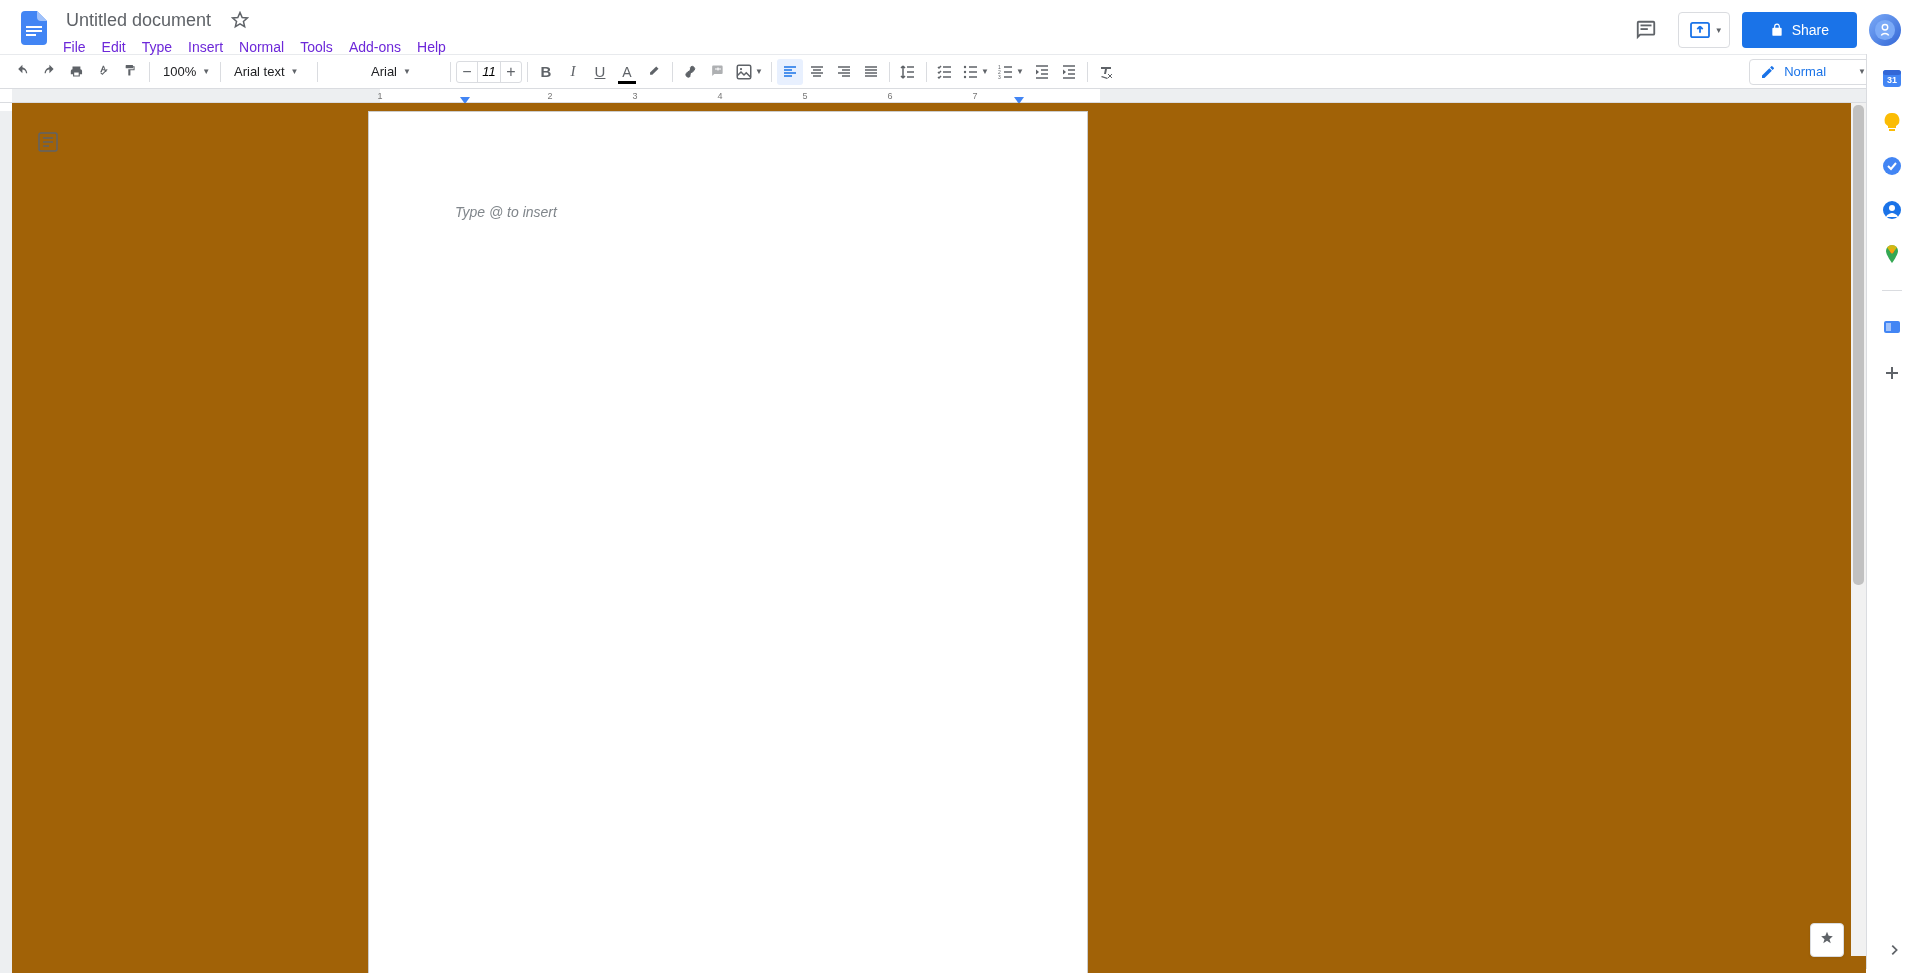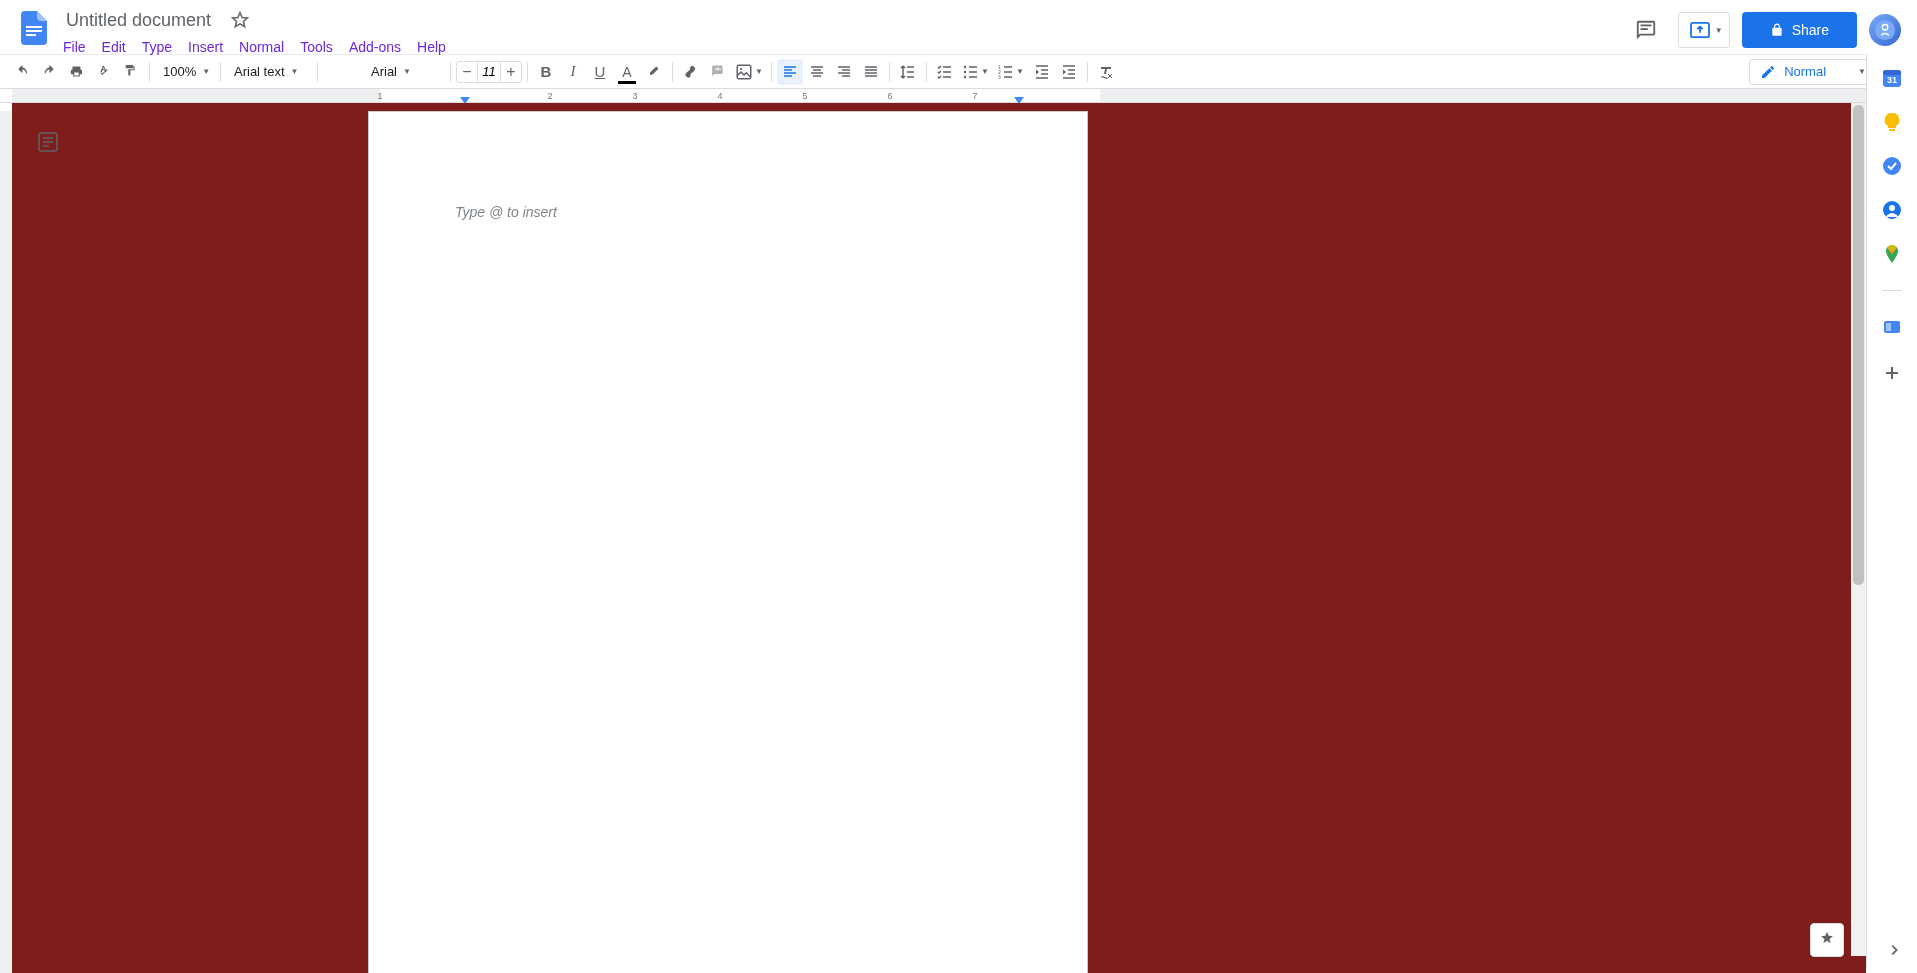--- a/index.html
+++ b/index.html
@@ -40,21 +40,21 @@
 .ruler-gutter { width: 12px; background: #fff; }
 .ruler { flex: 1; position: relative; background: #edeff1; }
 .ruler-doc-area { position: absolute; left: 368px; width: 720px; height: 100%; background: #fff; }
 .ruler-label { position: absolute; font-size: 9px; color: #777; bottom: 1px; transform: translateX(-50%); }
 .indent-marker { position: absolute; bottom: -3px; }
 
 
 .canvas-container { position: absolute; top: 103px; left: 0; right: 51px; bottom: 0; display: flex; }
 .v-ruler { width: 12px; background: #fff; position: relative; border-right: 0; }
 .v-ruler-inner { position: absolute; top: 8px; left: 0; right: 0; bottom: 0; background: #edeff1; }
-.canvas-scroll { flex: 1; background: #7f1d1d; position: relative; overflow: hidden; }
+.canvas-scroll { flex: 1; background: #a16207; position: relative; overflow: hidden; }
 .outline-btn { position: absolute; left: 22px; top: 25px; width: 28px; height: 28px; display: flex; align-items: center; justify-content: center; cursor: pointer; border-radius: 3px; color: #5f6368; }
 .page { position: absolute; left: 356px; top: 8px; width: 720px; height: 930px; background: #fff; border: 1px solid #ccc; }
 .page-placeholder { position: absolute; left: 86px; top: 92px; font-style: italic; color: #80868b; font-size: 14px; }
 .scrollbar-v { position: absolute; right: 0; top: 0; bottom: 17px; width: 15px; background: #f1f1f1; }
 .scrollbar-thumb-v { position: absolute; left: 2px; right: 2px; top: 2px; height: 480px; background: #c1c1c1; border-radius: 5px; }
 .explore-btn { position: absolute; right: 22px; bottom: 16px; width: 34px; height: 34px; background: #fff; border: 1px solid #dadce0; border-radius: 4px; display: flex; align-items: center; justify-content: center; cursor: pointer; box-shadow: 0 1px 3px rgba(0,0,0,0.08); }
 
 
 .side-panel { position: absolute; right: 0; top: 54px; bottom: 4px; width: 51px; border-left: 1px solid #dadce0; background: #fff; display: flex; flex-direction: column; align-items: center; padding-top: 14px; gap: 24px; }
 .side-icon { width: 20px; height: 20px; cursor: pointer; display: flex; align-items: center; justify-content: center; }

